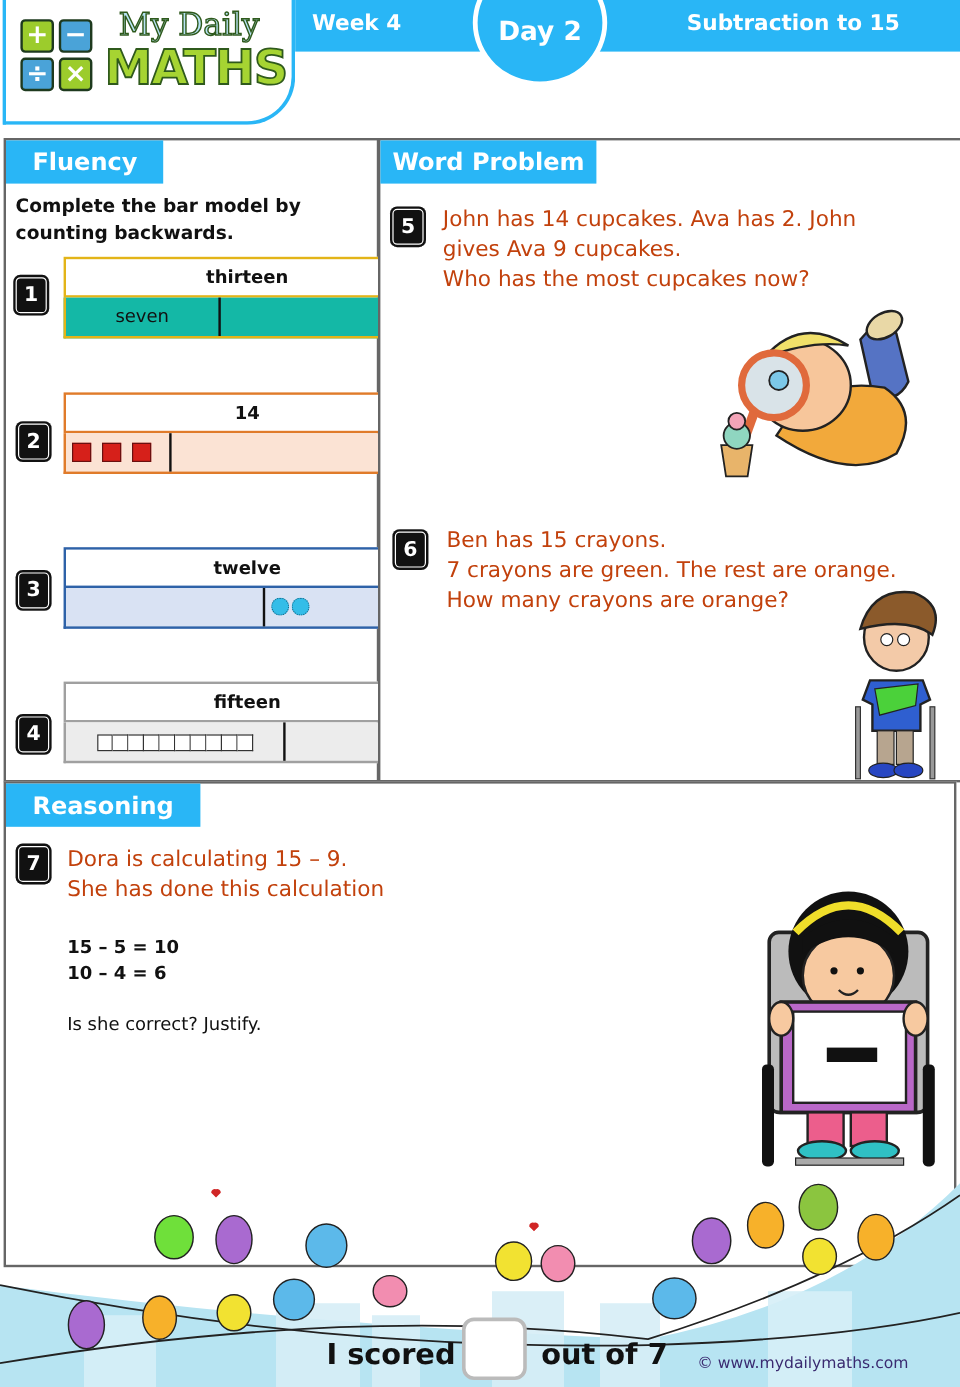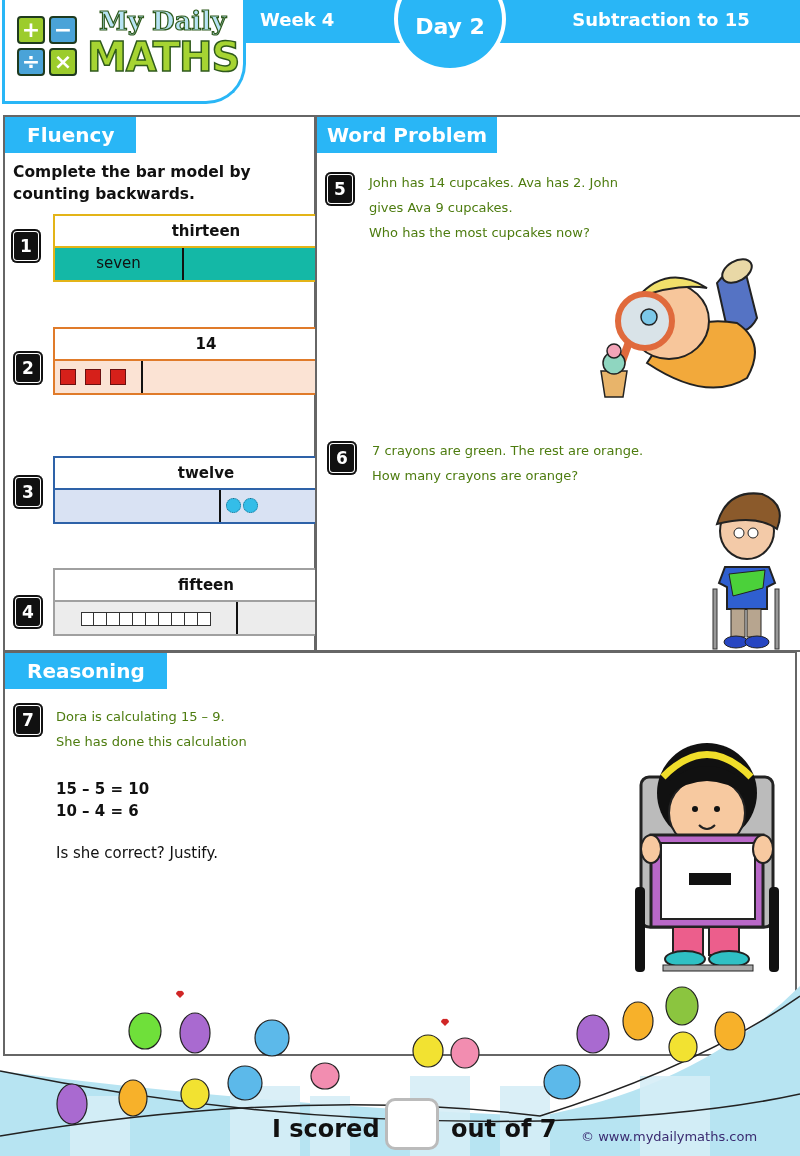--- a/index.html
+++ b/index.html
@@ -5,21 +5,21 @@
   * { box-sizing: border-box; margin: 0; padding: 0; }
   body { width: 800px; height: 1156px; background: #fff; font-family: "DejaVu Sans", sans-serif; color: #111; position: relative; overflow: hidden; }
 
   
   .hdr { position: absolute; left: 0; top: 0; width: 800px; height: 110px; }
   .hdr-band { position: absolute; left: 246px; top: 0; width: 554px; height: 43px; background: #29b6f6; }
   .logo-box { position: absolute; left: 2px; top: 0; width: 244px; height: 104px; background: #fff; border: 3px solid #29b6f6; border-top: none; border-radius: 0 0 40px 0; }
   .logo-grid { position: absolute; left: 12px; top: 16px; width: 60px; height: 60px; display: grid; grid-template-columns: 28px 28px; gap: 4px; }
   .logo-grid div { border: 2px solid #1e3a1e; border-radius: 4px; color: #fff; font-weight: bold; font-size: 22px; line-height: 24px; text-align: center; }
   .g1 { background: #9ccc2c; } .g2 { background: #4aa3d8; } .g3 { background: #4aa3d8; } .g4 { background: #9ccc2c; }
-  .logo-my { position: absolute; left: 94px; top: 6px; font-family: "DejaVu Serif", serif; font-weight: bold; font-size: 26px; color: #b7e3f4; -webkit-text-stroke: 1.2px #2f5a1c; letter-spacing: 0px; }
+  .logo-my { position: absolute; left: 94px; top: 6px; font-family: "DejaVu Serif", serif; font-weight: normal; font-size: 26px; color: #b7e3f4; -webkit-text-stroke: 1.2px #2f5a1c; letter-spacing: 0px; }
   .logo-maths { position: absolute; left: 82px; top: 34px; font-family: "DejaVu Sans", sans-serif; font-weight: bold; font-size: 40px; color: #a6d432; -webkit-text-stroke: 1.5px #2f5a1c; letter-spacing: -1px; }
   .week { position: absolute; left: 260px; top: 9px; color: #fff; font-weight: bold; font-size: 18px; }
   .day-circle { position: absolute; left: 394px; top: -34px; width: 112px; height: 106px; border-radius: 50%; background: #29b6f6; border: 4px solid #fff; box-shadow: 0 0 0 0 #fff; }
   .day-text { position: absolute; left: 0; right: 0; top: 44px; text-align: center; color: #fff; font-weight: bold; font-size: 22px; }
   .topic { position: absolute; left: 522px; top: 9px; width: 278px; text-align: center; color: #fff; font-weight: bold; font-size: 18px; }
 
   
   .panel { position: absolute; border: 2px solid #666; background: #fff; }
   .p-fluency { left: 3px; top: 115px; width: 313px; height: 537px; }
   .p-word { left: 315px; top: 115px; width: 582px; height: 537px; }
@@ -41,21 +41,21 @@
   .b2 .top, .b2 .bot, .b2 .c1 { border-color: #e07b2a; } .b2 .bot { background: #fbe3d4; }
   .b3 .top, .b3 .bot, .b3 .c1 { border-color: #2e62a8; } .b3 .bot { background: #d9e2f3; }
   .b4 .top, .b4 .bot, .b4 .c1 { border-color: #a0a0a0; } .b4 .bot { background: #ececec; }
 
   .sq { display: inline-block; width: 16px; height: 16px; background: #d6201a; border: 1px solid #6a1010; margin: 8px 4px 0 5px; }
   .dot { display: inline-block; width: 15px; height: 15px; border-radius: 50%; background: #34bde8; border: 1px dotted #1a6a8a; margin: 8px 0 0 2px; }
   .rod { display: flex; margin: 10px 0 0 26px; height: 16px; }
   .rod span { width: 13px; height: 14px; border: 1px solid #333; border-left: none; background: #fff; }
   .rod span:first-child { border-left: 1px solid #333; }
 
-  .qtext { position: absolute; font-size: 13px; line-height: 25px; color: #4d7c0f; }
+  .qtext { position: absolute; font-size: 18px; line-height: 25px; color: #c2410c; }
 
   
   .ill { position: absolute; }
 
   
   .footer { position: absolute; left: 0; top: 976px; width: 800px; height: 180px; overflow: hidden; }
   .score-label { position: absolute; top: 1115px; font-weight: bold; font-size: 24px; color: #111; }
   .score-box { position: absolute; left: 385px; top: 1098px; width: 54px; height: 52px; background: #fff; border: 3px solid #bbb; border-radius: 10px; }
   .copyright { position: absolute; left: 581px; top: 1129px; font-size: 13px; color: #3a2a70; }
 </style>
@@ -158,20 +158,21 @@
     <circle cx="48" cy="68" r="27" fill="#d9e3e8" stroke="#e06a3c" stroke-width="6"></circle>
     <circle cx="52" cy="64" r="8" fill="#7cc8e8" stroke="#222" stroke-width="1.5"></circle>
     <rect x="24" y="90" width="8" height="26" fill="#e06a3c" transform="rotate(20 28 100)"></rect>
     <path d="M4 118 l26 0 l-4 26 l-18 0 z" fill="#e8b46a" stroke="#222" stroke-width="1.5"></path>
     <circle cx="17" cy="110" r="11" fill="#8fd6c0" stroke="#222" stroke-width="1.5"></circle>
     <circle cx="17" cy="98" r="7" fill="#f3a4b8" stroke="#222" stroke-width="1.5"></circle>
   </svg>
 
   <div class="qnum" style="left:10px;top:324px;">6</div>
   <div class="qtext" style="left:55px;top:321px;">
+    <div>Ben has 15 crayons.</div>
     <div>7 crayons are green. The rest are orange.</div>
     <div>How many crayons are orange?</div>
   </div>
 
   <svg class="ill" style="left:390px;top:372px;" width="80" height="162" viewBox="0 0 80 162">
     <ellipse cx="40" cy="42" rx="27" ry="28" fill="#f3caa8" stroke="#222" stroke-width="2"></ellipse>
     <path d="M10 35 q10 -35 45 -30 q25 10 15 35 q-20 -15 -60 -5z" fill="#8b5a2b" stroke="#222" stroke-width="2"></path>
     <circle cx="32" cy="44" r="5" fill="#fff" stroke="#222"></circle>
       <circle cx="46" cy="44" r="5" fill="#fff" stroke="#222"></circle>
     <path d="M18 78 h44 l6 16 l-8 4 v22 h-40 v-22 l-8 -4z" fill="#2f5fd0" stroke="#222" stroke-width="2"></path>

